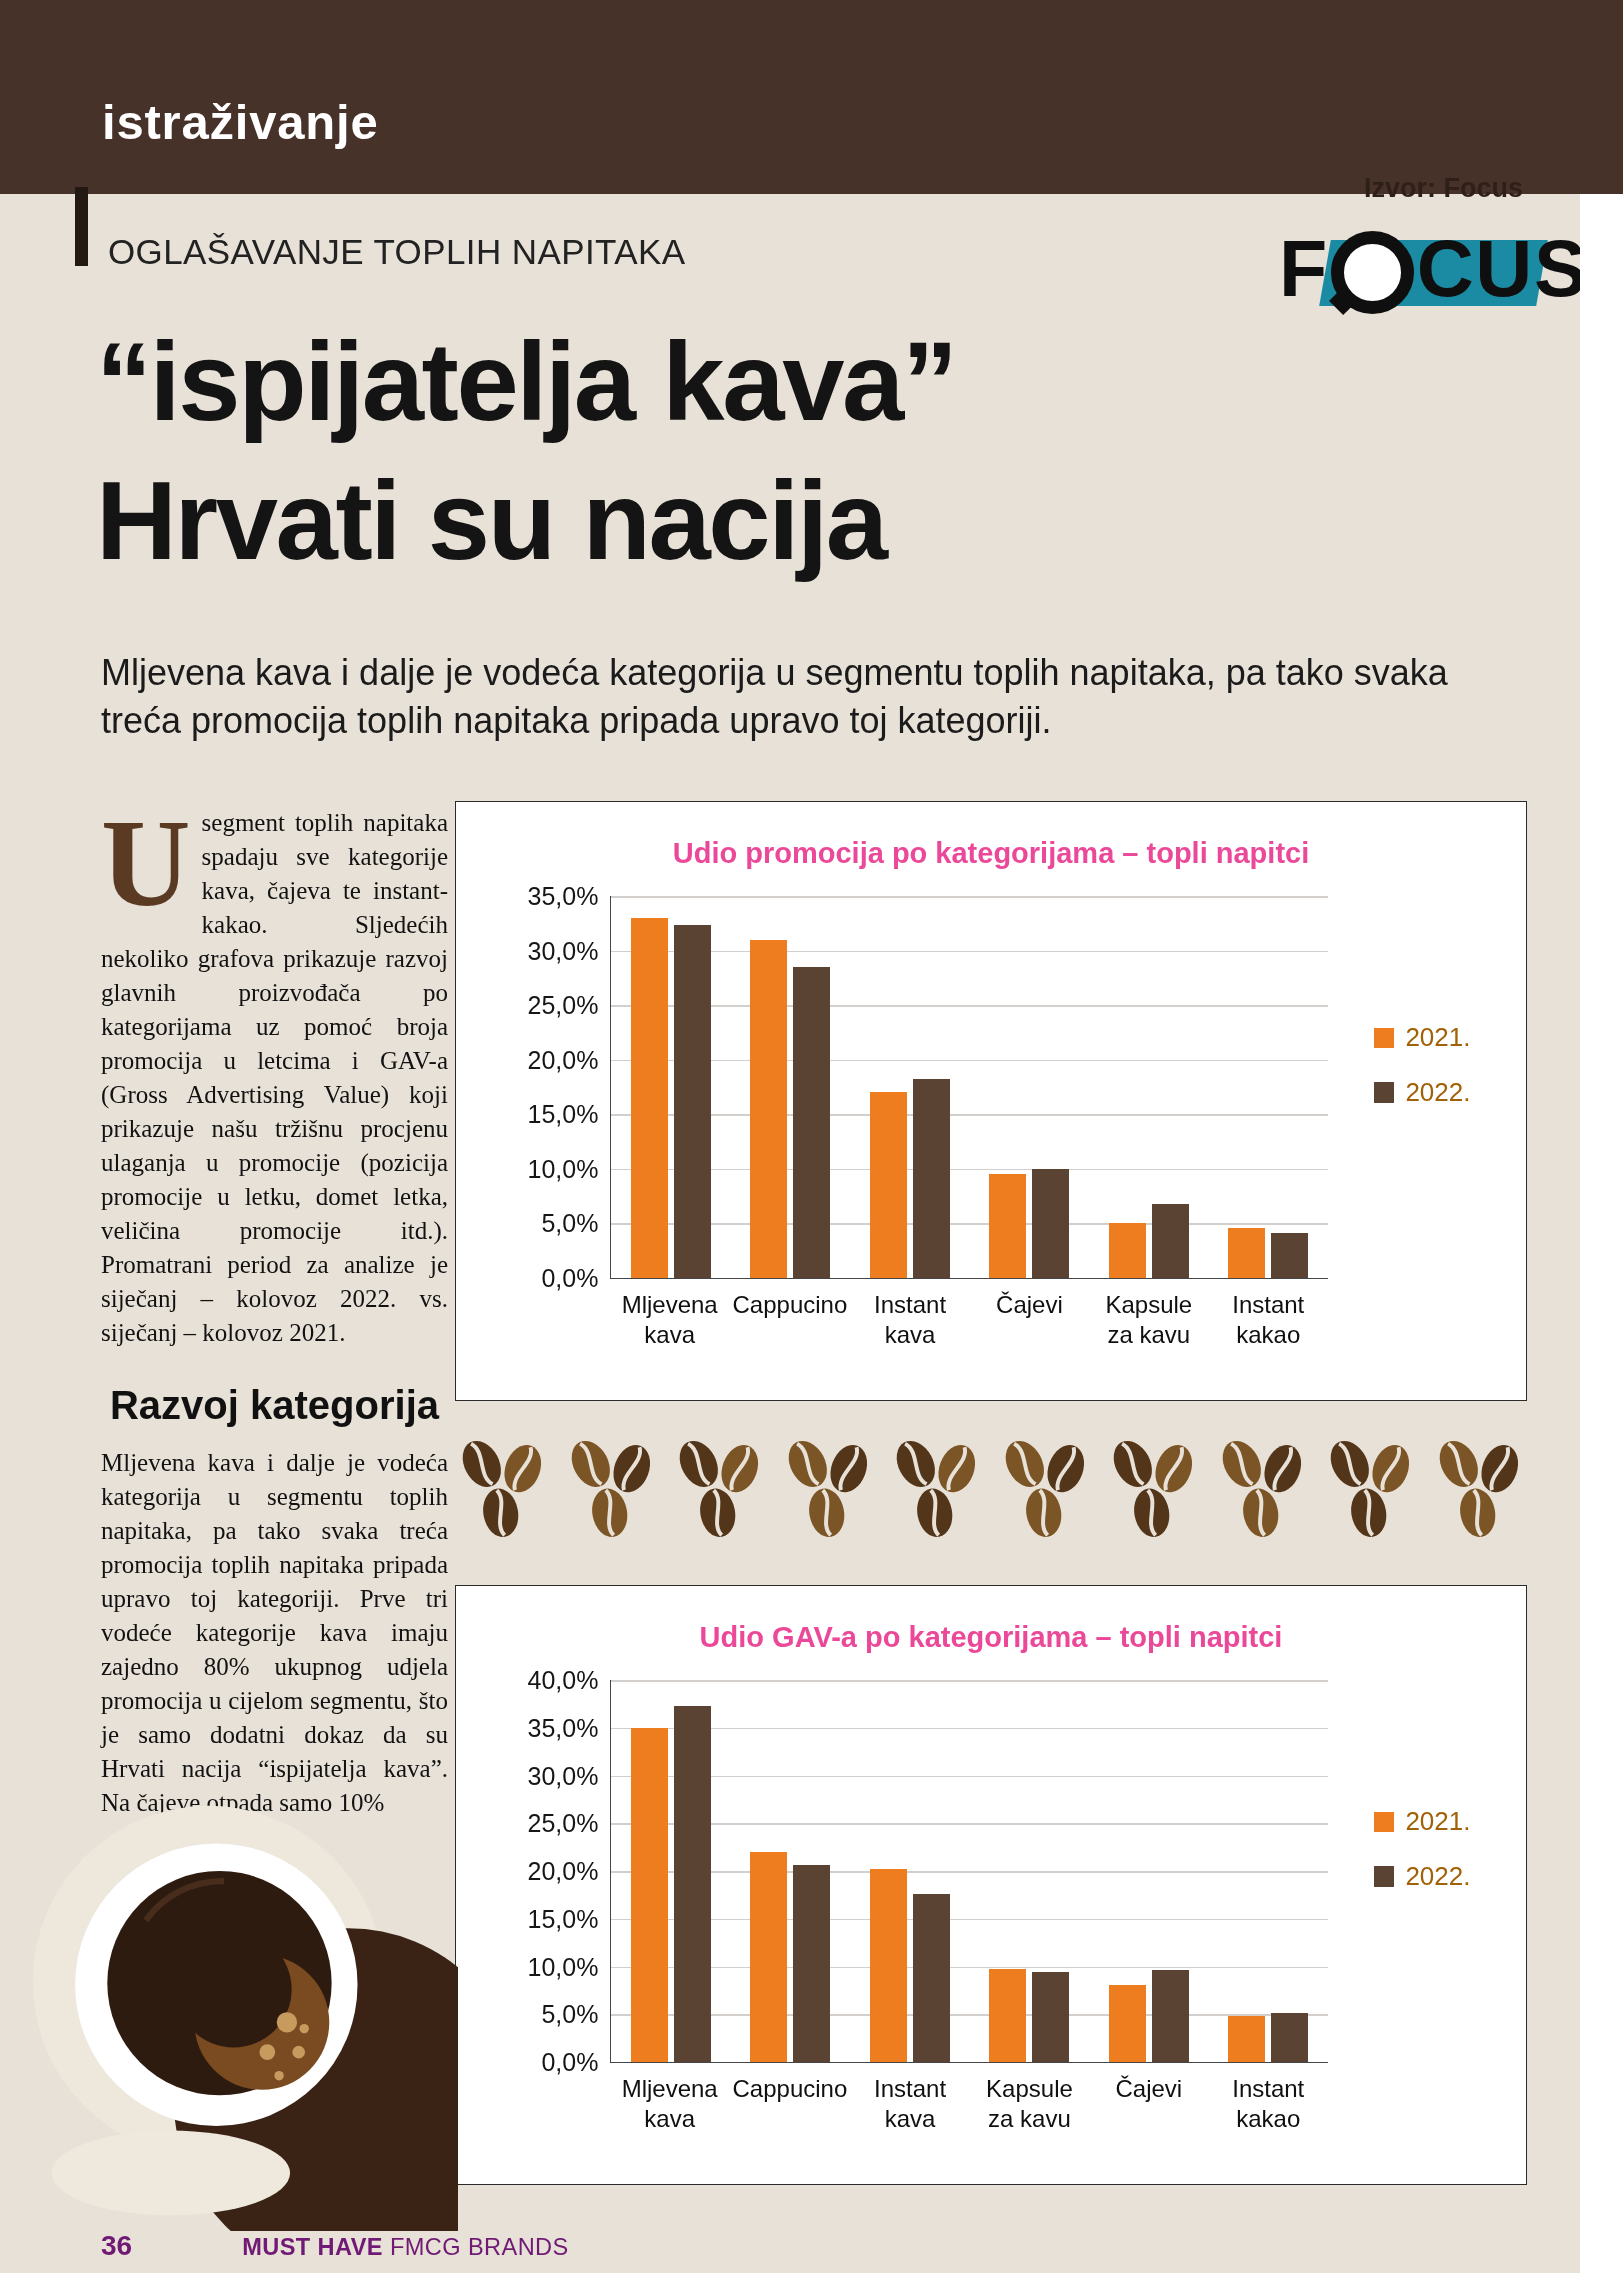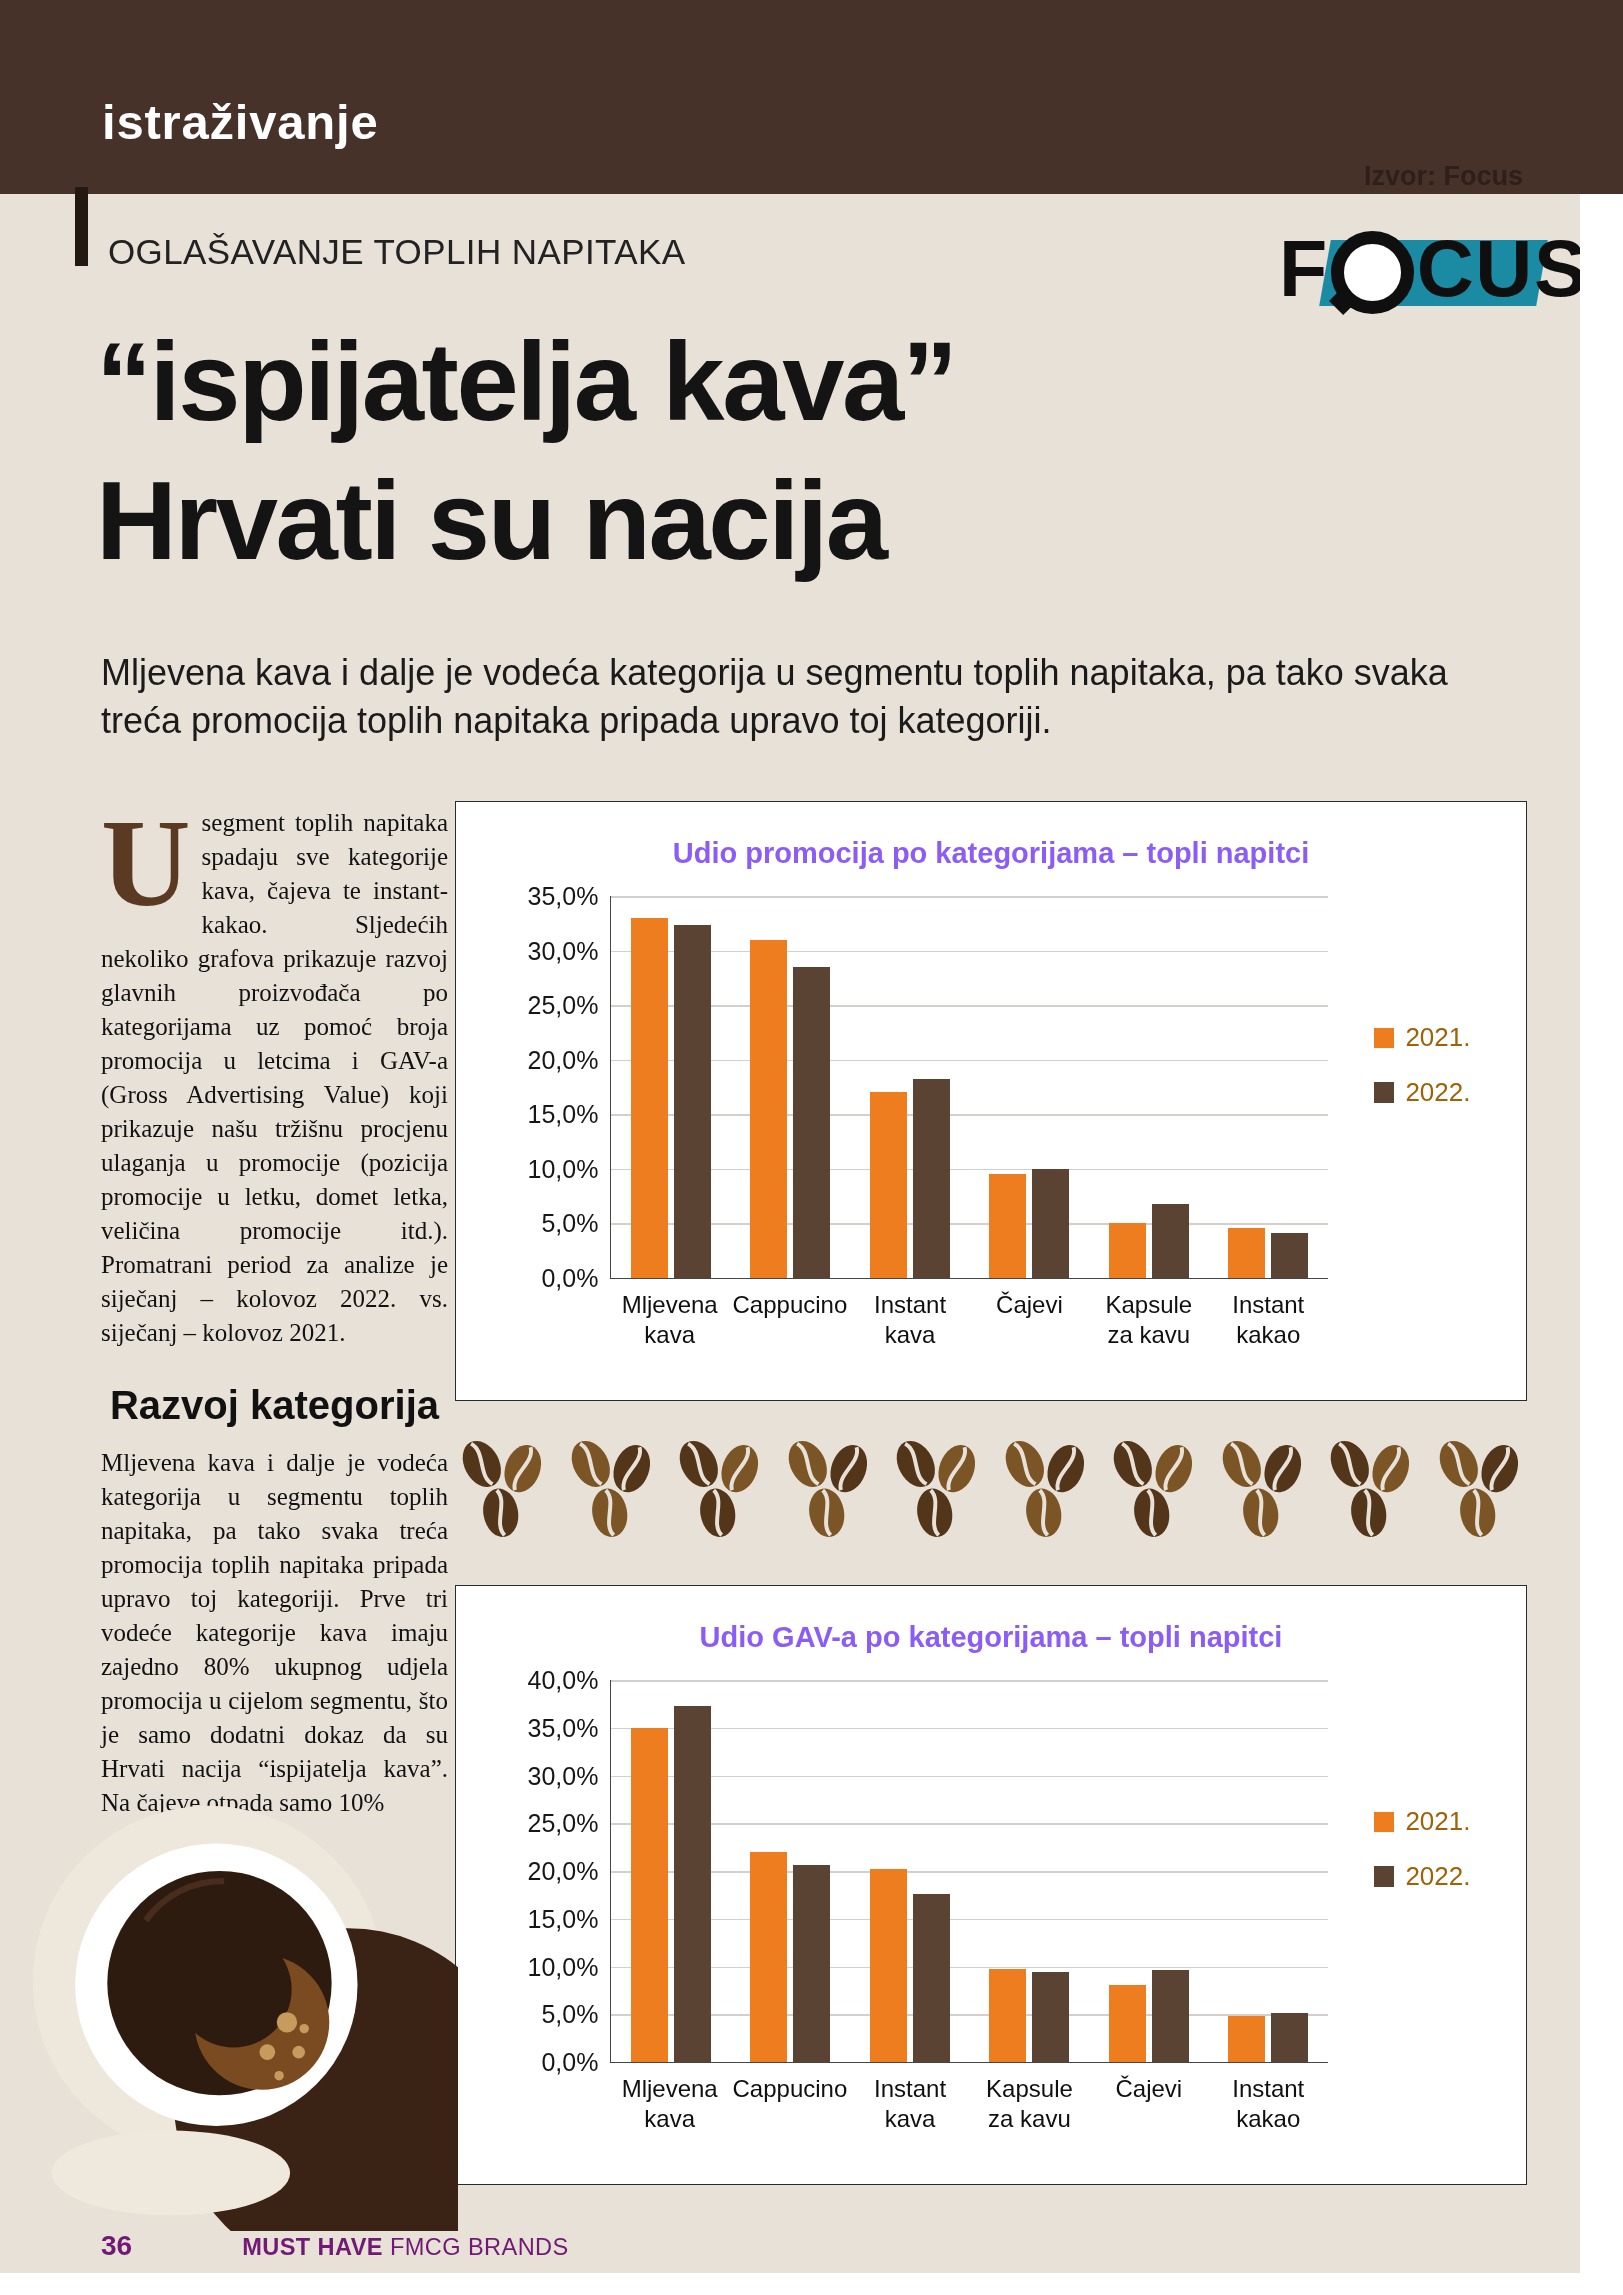--- a/index.html
+++ b/index.html
@@ -2,21 +2,21 @@
 <html lang="hr" style="font-size:12.6px"><head>
 <meta charset="utf-8">
 <style>
   html,body{margin:0;padding:0;background:#ffffff;}
   body{font-family:"Liberation Sans",sans-serif;}
   #page{position:relative;width:1623px;height:2295px;background:#e8e1d7;overflow:hidden;}
 
   
   .topbar{position:absolute;left:0;top:0;width:100%;height:194px;background:#47322a;}
   .section-label{position:absolute;left:102px;top:94px;font-size:49px;font-weight:800;color:#ffffff;letter-spacing:0.8px;}
-  .source-label{position:absolute;right:100px;top:161px;font-size:27px;font-weight:700;color:#2e1f18;}
+  .source-label{position:absolute;right:100px;top:173px;font-size:27px;font-weight:700;color:#2e1f18;}
 
   
   .kicker-tick{position:absolute;left:75px;top:187px;width:12.6px;height:79px;background:#241812;}
   .kicker{position:absolute;left:108px;top:232px;font-size:35px;color:#222;letter-spacing:0.4px;}
 
   
   .focus-logo{position:absolute;left:1279px;top:220px;width:267px;height:115px;}
   .focus-teal{position:absolute;left:46px;top:20.4px;width:217px;height:66px;background:#1b8ba3;transform:skewX(-10deg);}
   .focus-text{position:absolute;left:0;top:3.1px;display:flex;align-items:center;font-size:79px;font-weight:900;color:#0f0f0f;letter-spacing:1.6px;}
   .focus-o{width:57px;height:57px;border:13.4px solid #0f0f0f;border-radius:50%;background:#ffffff;display:inline-block;margin:0 2.4px;position:relative;top:3.1px;}
@@ -28,21 +28,21 @@
 
   
   .column{position:absolute;left:101px;top:806px;width:347px;font-family:"Liberation Serif",serif;font-size:25px;line-height:1.36;color:#121212;text-align:justify;}
   .dropcap{float:left;font-size:124px;line-height:0.8;font-weight:700;color:#5a3a22;padding:7.9px 11px 0 0;}
   .subheading{font-family:"Liberation Sans",sans-serif;font-size:40px;font-weight:700;margin:28px 0 14px;text-align:center;color:#111;}
 
   
   .card{position:absolute;left:455px;width:1070px;height:598px;background:#ffffff;border:1.6px solid #2b2b2b;}
   #card1{top:801px;}
   #card2{top:1585px;}
-  .chart-title{position:absolute;left:0;right:0;top:35px;text-align:center;font-size:29px;font-weight:700;color:#8b5cf6;}
+  .chart-title{position:absolute;left:0;right:0;top:35px;text-align:center;font-size:29px;font-weight:700;color:#ec4899;}
   .chart-body{position:absolute;left:154px;right:198px;top:94px;bottom:121px;}
   .plot{position:absolute;top:0;left:0;right:0;bottom:0;border-left:1.6px solid #454545;border-bottom:1.6px solid #454545;}
   .gridline{position:absolute;left:0;right:0;height:1.6px;background:#d2cfcd;z-index:1;}
   .y-tick-label{position:absolute;right:calc(100% + 12.6px);transform:translateY(-50%);font-size:25px;color:#161616;white-space:nowrap;}
   .bar-groups{position:absolute;top:0;left:0;right:0;bottom:0;display:flex;z-index:2;}
   .bar-group{flex:1;display:flex;align-items:flex-end;justify-content:center;gap:6.3px;height:100%;}
   .bar{width:37px;}
   .x-labels{position:absolute;top:100%;left:0;right:0;display:flex;margin-top:11px;}
   .x-label{flex:1;text-align:center;font-size:24px;line-height:1.25;color:#101010;padding:0 3.1px;box-sizing:border-box;}
   .legend{position:absolute;left:calc(100% + 46px);top:33%;display:flex;flex-direction:column;gap:23.6px;width:157px;}

